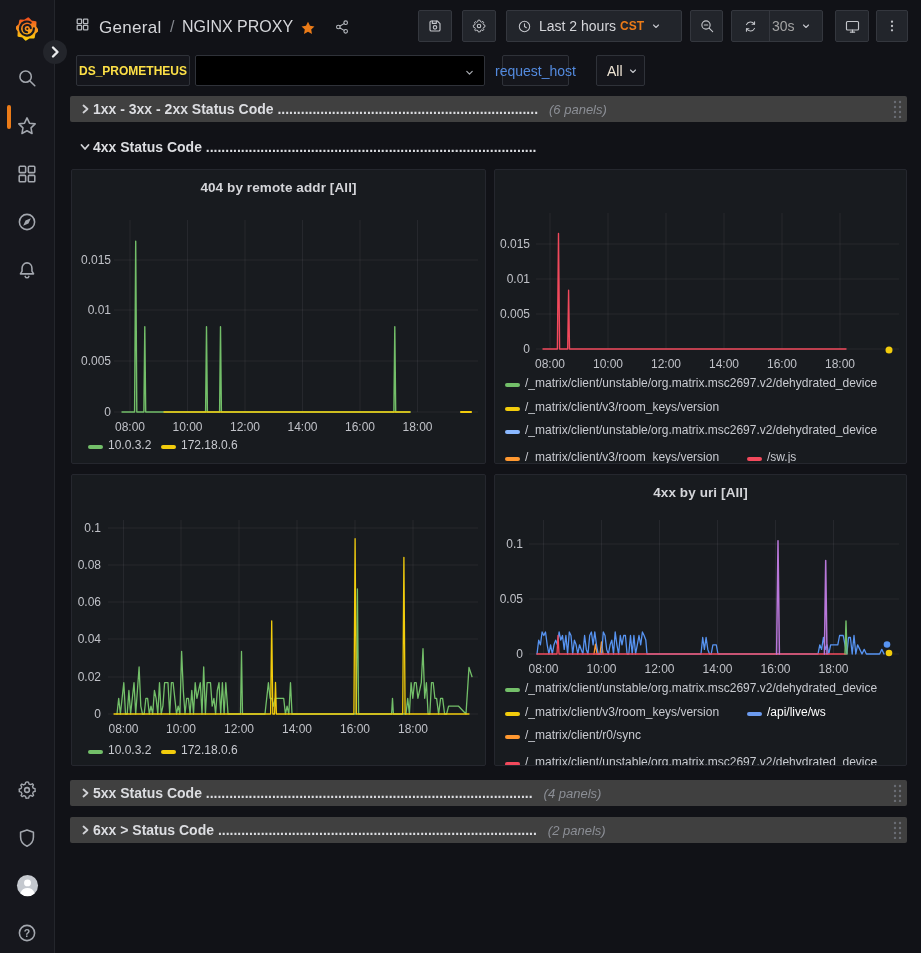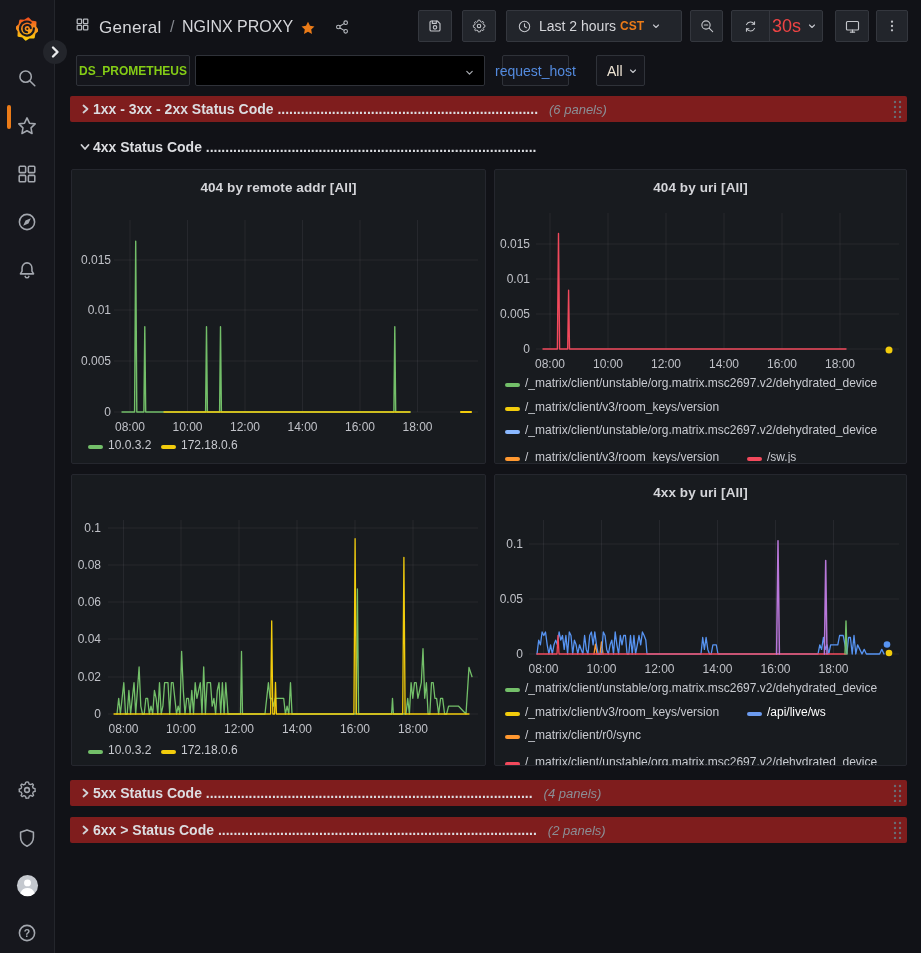--- a/index.html
+++ b/index.html
@@ -1,18 +1,18 @@
 <!DOCTYPE html>
 <html><head><meta charset="utf-8"><style>
 * { margin:0; padding:0; box-sizing:border-box; }
 body { width:921px; height:953px; background:#111217; font-family:"Liberation Sans",sans-serif; overflow:hidden; position:relative; }
 .abs { position:absolute; }
 .panel { position:absolute; background:#181b1f; border:1px solid #25272e; border-radius:2px; overflow:hidden; }
 .ptitle { position:absolute; left:0; right:0; top:10px; text-align:center; font-size:13.5px; font-weight:700; color:#d4d5d9; letter-spacing:0.1px; }
-.rowhdr { position:absolute; left:70px; width:837px; height:26px; background:#7f1d1d; border-radius:2px; }
+.rowhdr { position:absolute; left:70px; width:837px; height:26px; background:#404040; border-radius:2px; }
 .rowtitle { position:absolute; left:23px; top:5px; font-size:14px; font-weight:700; color:#dcdde1; white-space:nowrap; }
 .rowchev { position:absolute; left:8px; top:6px; }
 .npanels { font-style:italic; font-weight:400; font-size:13px; color:#8b8e95; margin-left:11px; }
 .btn { position:absolute; height:32px; background:#22252b; border:1px solid #34373e; border-radius:2px; display:flex; align-items:center; justify-content:center; }
 .vbox { position:absolute; height:31px; top:55px; background:#15161c; border:1px solid #2f3239; border-radius:2px; display:flex; align-items:center; }
 </style></head><body>
 
 <div class="abs" style="left:0;top:0;width:55px;height:953px;background:#16171d;border-right:1px solid #24262c"></div>
 <div class="abs" style="left:16px;top:17px"><svg width="22" height="25" viewBox="0 0 22 25">
 <defs>
@@ -119,41 +119,41 @@
     </svg>
   </div>
 <div class="btn" style="left:731px;top:10px;width:92px;justify-content:flex-start;padding-left:11px">
 <svg width="15" height="15" viewBox="0 0 24 24" fill="none" stroke="#c3c5ca" stroke-width="1.7" stroke-linecap="round" stroke-linejoin="round">
       <path d="M5.5 9 A7.2 7.2 0 0 1 18.2 8.3"></path>
       <path d="M18.5 4.5 L18.5 8.5 L14.5 8.5"></path>
       <path d="M18.5 15 A7.2 7.2 0 0 1 5.8 15.7"></path>
       <path d="M5.5 19.5 L5.5 15.5 L9.5 15.5"></path>
     </svg>
 <span style="width:1px;height:30px;background:#34373e;margin-left:11px"></span>
-<span style="font-size:18px;color:#ef4444;margin-left:2px">30s</span>
+<span style="font-size:14px;color:#a3a3a3;margin-left:2px">30s</span>
 <span style="margin-left:5px;margin-top:2px"><svg width="12" height="12" viewBox="0 0 24 24" fill="none" stroke="#c3c5ca" stroke-width="2.2" stroke-linecap="round" stroke-linejoin="round">
         <path d="M7 10 L12 15 L17 10"></path>
       </svg></span>
 </div>
 <div class="btn" style="left:835px;top:10px;width:34px">
     <svg width="17" height="17" viewBox="0 0 24 24" fill="none" stroke="#c3c5ca" stroke-width="1.6" stroke-linecap="round" stroke-linejoin="round">
       <rect x="3.5" y="5" width="17" height="12" rx="1.5"></rect>
       <line x1="9" y1="20" x2="15" y2="20"></line>
       <line x1="12" y1="17" x2="12" y2="20"></line>
     </svg>
   </div>
 <div class="btn" style="left:876px;top:10px;width:32px">
     <svg width="16" height="16" viewBox="0 0 24 24" fill="#c3c5ca">
       <circle cx="12" cy="5.5" r="1.7"></circle>
       <circle cx="12" cy="12" r="1.7"></circle>
       <circle cx="12" cy="18.5" r="1.7"></circle>
     </svg>
   </div>
 <div class="vbox" style="left:76px;width:114px;justify-content:center">
-    <span style="font-size:12px;font-weight:700;color:#84cc16">DS_PROMETHEUS</span>
+    <span style="font-size:12px;font-weight:700;color:#fde047">DS_PROMETHEUS</span>
   </div>
 <div class="vbox" style="left:195px;width:290px;background:#000;border-color:#2f3239">
 <div style="position:absolute;right:8px;top:9px"><svg width="13" height="13" viewBox="0 0 24 24" fill="none" stroke="#aaadb3" stroke-width="2.2" stroke-linecap="round" stroke-linejoin="round">
         <path d="M7 10 L12 15 L17 10"></path>
       </svg></div>
 </div>
 <div class="vbox" style="left:502px;width:67px;justify-content:center">
     <span style="font-size:14px;color:#538ade;font-weight:500">request_host</span>
   </div>
 <div class="vbox" style="left:596px;width:49px;padding-left:10px">
@@ -242,21 +242,20 @@
       <polyline points="50.0,242.0 62.6,242.0 63.7,71.3 64.8,242.0 71.9,242.0 72.8,156.7 73.7,242.0 92.0,242.0 133.6,242.0 134.5,156.7 135.4,242.0 147.6,242.0 148.5,156.7 149.4,242.0 321.9,242.0 322.8,156.7 323.7,242.0 338.0,242.0" fill="none" stroke="#73bf69" stroke-width="1.4" stroke-opacity="1.0" stroke-linejoin="round" stroke-linecap="round"></polyline>
       <polyline points="92.0,242.0 338.0,242.0" fill="none" stroke="#f2cc0c" stroke-width="1.4" stroke-opacity="1.0" stroke-linejoin="round" stroke-linecap="round"></polyline>
       <polyline points="389.0,242.0 399.0,242.0" fill="none" stroke="#f2cc0c" stroke-width="2.2" stroke-opacity="1.0" stroke-linejoin="round" stroke-linecap="round"></polyline>
     </svg>
 <div style="position:absolute;left:16px;top:275px;width:15px;height:4px;border-radius:2px;background:#73bf69"></div>
     <div style="position:absolute;left:36px;top:268px;font-size:12px;color:#c8cad0;white-space:nowrap">10.0.3.2</div>
 <div style="position:absolute;left:89px;top:275px;width:15px;height:4px;border-radius:2px;background:#f2cc0c"></div>
     <div style="position:absolute;left:109px;top:268px;font-size:12px;color:#c8cad0;white-space:nowrap">172.18.0.6</div>
 </div>
 <div class="panel" style="left:494px;top:169px;width:413px;height:295px">
-<div class="ptitle">404 by uri [All]</div>
 <svg width="413" height="295" style="position:absolute;left:0;top:0">
       <line x1="41" y1="74" x2="404" y2="74" stroke="rgba(204,204,220,0.08)" stroke-width="1"></line>
       <line x1="41" y1="109" x2="404" y2="109" stroke="rgba(204,204,220,0.08)" stroke-width="1"></line>
       <line x1="41" y1="144" x2="404" y2="144" stroke="rgba(204,204,220,0.08)" stroke-width="1"></line>
       <line x1="41" y1="179" x2="404" y2="179" stroke="rgba(204,204,220,0.08)" stroke-width="1"></line>
       <line x1="55" y1="43" x2="55" y2="179" stroke="rgba(204,204,220,0.08)" stroke-width="1"></line>
       <line x1="113" y1="43" x2="113" y2="179" stroke="rgba(204,204,220,0.08)" stroke-width="1"></line>
       <line x1="171" y1="43" x2="171" y2="179" stroke="rgba(204,204,220,0.08)" stroke-width="1"></line>
       <line x1="229" y1="43" x2="229" y2="179" stroke="rgba(204,204,220,0.08)" stroke-width="1"></line>
       <line x1="287" y1="43" x2="287" y2="179" stroke="rgba(204,204,220,0.08)" stroke-width="1"></line>

